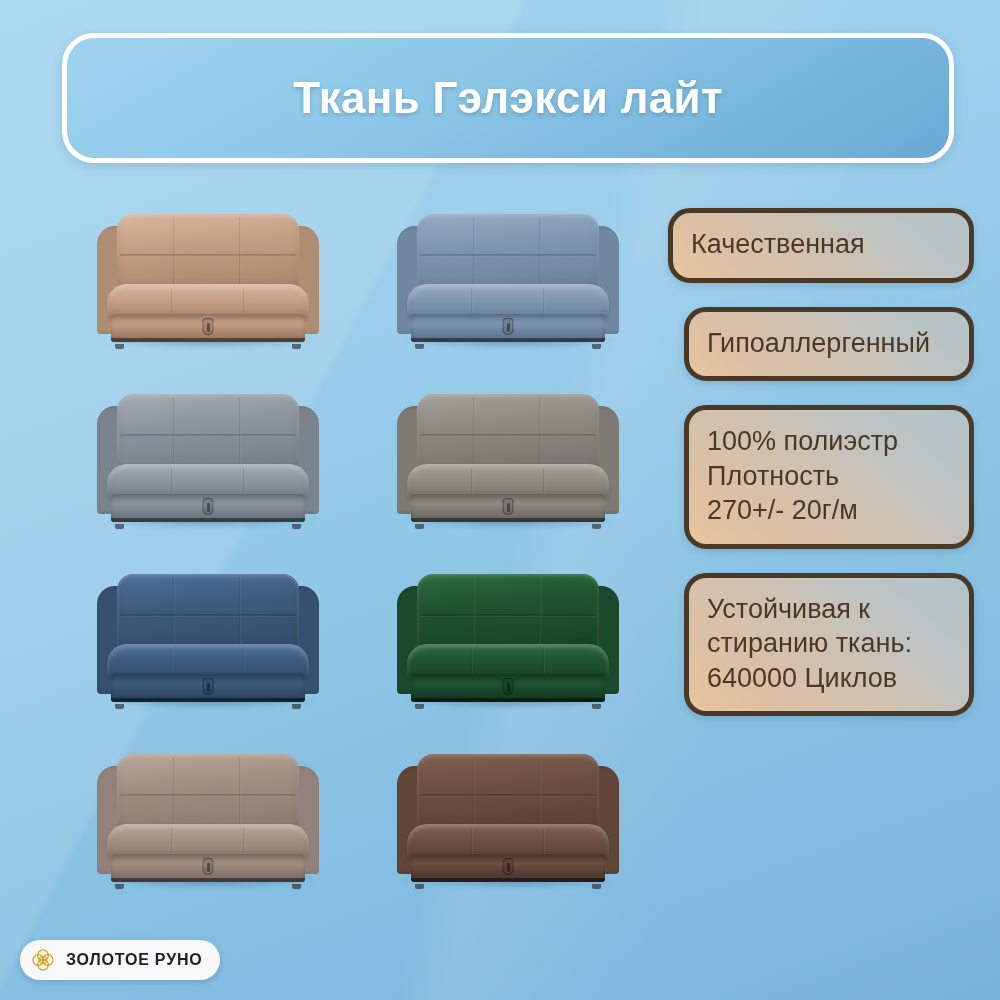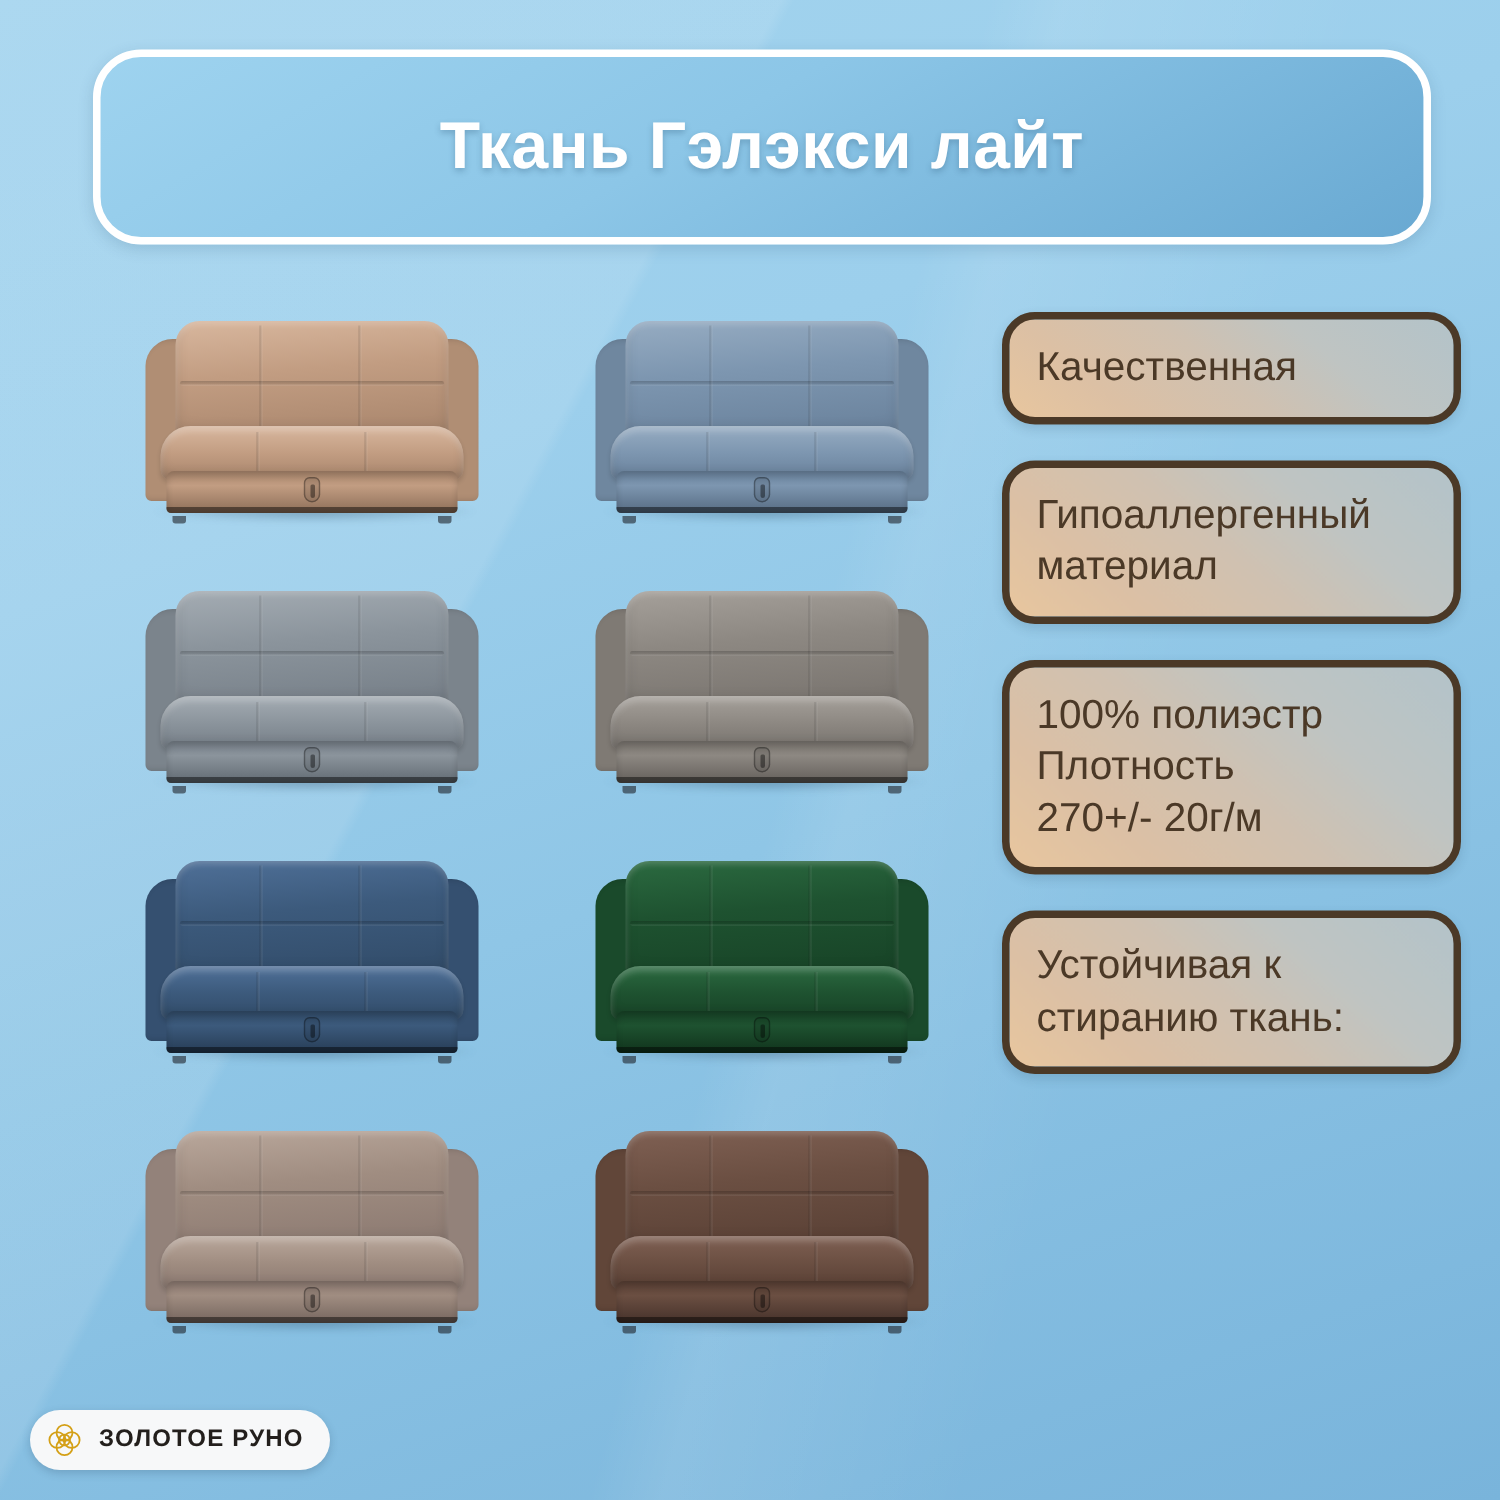--- a/index.html
+++ b/index.html
@@ -180,21 +180,21 @@
     z-index: 4;
   }
   .badge {
     border: 5px solid #4b3927;
     border-radius: 22px;
     background: linear-gradient(40deg,
       #e8c69e 0%, #dcc0a4 22%, #cfc1b1 48%, #bfc4c2 70%, #b3c3c9 100%);
     padding: 14px 18px 16px 18px;
     box-shadow: 0 3px 7px rgba(30,60,85,0.16);
   }
-  .badge + .badge { margin-top: 24px; }
+  .badge + .badge { margin-top: 24px; margin-left: 16px; }
   .badge-line {
     color: #4b3927;
     font-size: 27px;
     line-height: 1.28;
     white-space: nowrap;
   }
 
   
   .logo {
     position: absolute;
@@ -400,30 +400,30 @@
         </div>
       </div>
     </div>
 
   <div class="badges">
       <div class="badge">
         <div class="badge-line">Качественная</div>
       </div>
       <div class="badge">
         <div class="badge-line">Гипоаллергенный</div>
-        <div class="badge-line">материал</div>
       </div>
       <div class="badge">
         <div class="badge-line">100% полиэстр</div>
         <div class="badge-line">Плотность</div>
         <div class="badge-line">270+/- 20г/м</div>
       </div>
       <div class="badge">
         <div class="badge-line">Устойчивая к</div>
         <div class="badge-line">стиранию ткань:</div>
+        <div class="badge-line">640000 Циклов</div>
       </div>
     </div>
 
   <div class="logo">
     <svg class="logo-mark" viewBox="0 0 40 40">
       <g fill="none" stroke="#d4a017" stroke-width="1.7">
         <circle cx="20" cy="13.2" r="7.6"></circle>
         <circle cx="20" cy="26.8" r="7.6"></circle>
         <circle cx="13.2" cy="20" r="7.6"></circle>
         <circle cx="26.8" cy="20" r="7.6"></circle>

